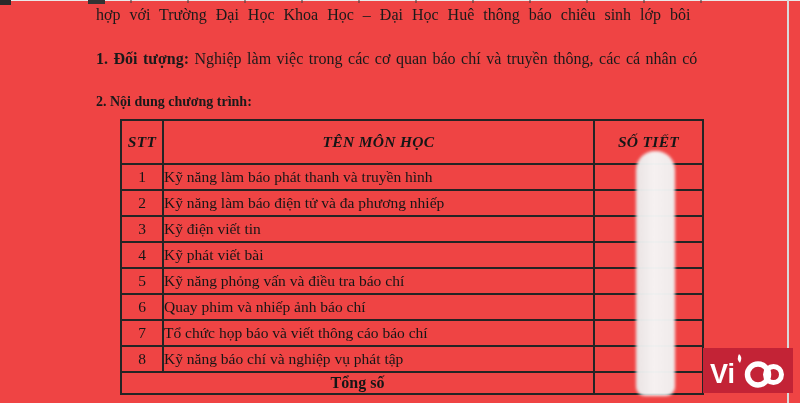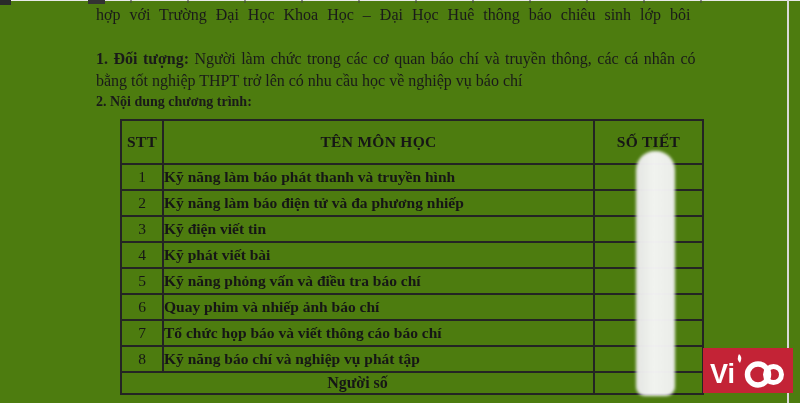--- a/index.html
+++ b/index.html
@@ -1,21 +1,21 @@
 <!DOCTYPE html>
 <html><head>
 <meta charset="utf-8">
 <style>
   * { margin: 0; padding: 0; box-sizing: border-box; }
   html, body { background: #ffffff; }
   .canvas {
     position: relative;
     width: 800px;
     height: 403px;
-    background: #4d7c0f;
+    background: #ef4444;
     overflow: hidden;
     font-family: "Liberation Serif", serif;
     color: #1a1a1a;
   }
 
   
   .top-hairline { position: absolute; left: 0; top: 0; width: 800px; height: 1px; background: #e9e9e9; }
   .corner-mark { position: absolute; left: 0; top: 0; width: 11px; height: 5px; background: #2a2a2a; }
   .top-fragment { position: absolute; left: 88px; top: 0; width: 17px; height: 4px; background: #333; }
   .top-ticks {
@@ -36,24 +36,24 @@
   
   table.course {
     position: absolute; left: 120px; top: 119px;
     width: 582px; border-collapse: collapse; table-layout: fixed;
     font-size: 15.5px; color: #161616;
   }
   table.course col.c-stt { width: 42px; }
   table.course col.c-ten { width: 431px; }
   table.course col.c-tiet { width: 109px; }
   table.course th, table.course td { border: 2px solid #242424; padding: 0; }
-  table.course th { height: 44px; font-size: 15.5px; font-weight: bold; text-align: center; letter-spacing: .3px; }
+  table.course th { height: 44px; font-size: 15.5px; font-weight: bold; text-align: center; letter-spacing: .3px; font-style: italic; }
   table.course td { height: 26px; }
   td.stt { text-align: center; }
-  td.ten { padding-left: 10px; font-weight: bold; }
+  td.ten { padding-left: 10px; }
   td.tiet { }
   tr.total td { height: 22px; font-weight: bold; text-align: center; font-size: 16px; }
 
   
   .smudge {
     position: absolute; left: 636px; top: 151px; width: 39px; height: 245px;
     background: linear-gradient(90deg, #e9e9e9 0%, #f7f7f7 45%, #f0f0f0 100%);
     border-radius: 19px 19px 9px 9px;
     filter: blur(1.6px);
     opacity: .97;
@@ -72,22 +72,21 @@
   <div class="top-ticks"></div>
   <div class="corner-mark"></div>
   <div class="top-fragment"></div>
   <div class="right-edge-line"></div>
 
   <div class="para p-intro">
     <div class="l1">hợp với Trường Đại Học Khoa Học – Đại Học Huê thông báo chiêu sinh lớp bôi</div>
   </div>
 
   <div class="para p-target">
-    <div class="l1"><span class="bold">1. Đối tượng:</span><span> Người làm chức trong các cơ quan báo chí và truyền thông, các cá nhân có</span></div>
-    <div class="l2">bằng tốt nghiệp THPT trở lên có nhu cầu học về nghiệp vụ báo chí</div>
+    <div class="l1"><span class="bold">1. Đối tượng:</span><span> Nghiệp làm việc trong các cơ quan báo chí và truyền thông, các cá nhân có</span></div>
   </div>
 
   <div class="h2">2. Nội dung chương trình:</div>
 
   <table class="course">
     <colgroup>
         <col class="c-stt">
         <col class="c-ten">
         <col class="c-tiet">
       </colgroup>
@@ -133,21 +132,21 @@
         <td class="stt">7</td>
         <td class="ten">Tổ chức họp báo và viết thông cáo báo chí</td>
         <td class="tiet"></td>
       </tr>
       <tr>
         <td class="stt">8</td>
         <td class="ten">Kỹ năng báo chí và nghiệp vụ phát tập</td>
         <td class="tiet"></td>
       </tr>
       <tr class="total">
-        <td colspan="2">Người số</td>
+        <td colspan="2">Tổng số</td>
         <td class="tiet"></td>
       </tr>
     </tbody>
   </table>
 
   <div class="smudge"></div>
 
   <div class="logo">
     <svg width="90" height="45" viewBox="0 0 90 45">
       <rect x="0" y="0" width="90" height="45" fill="#c32336"></rect>

